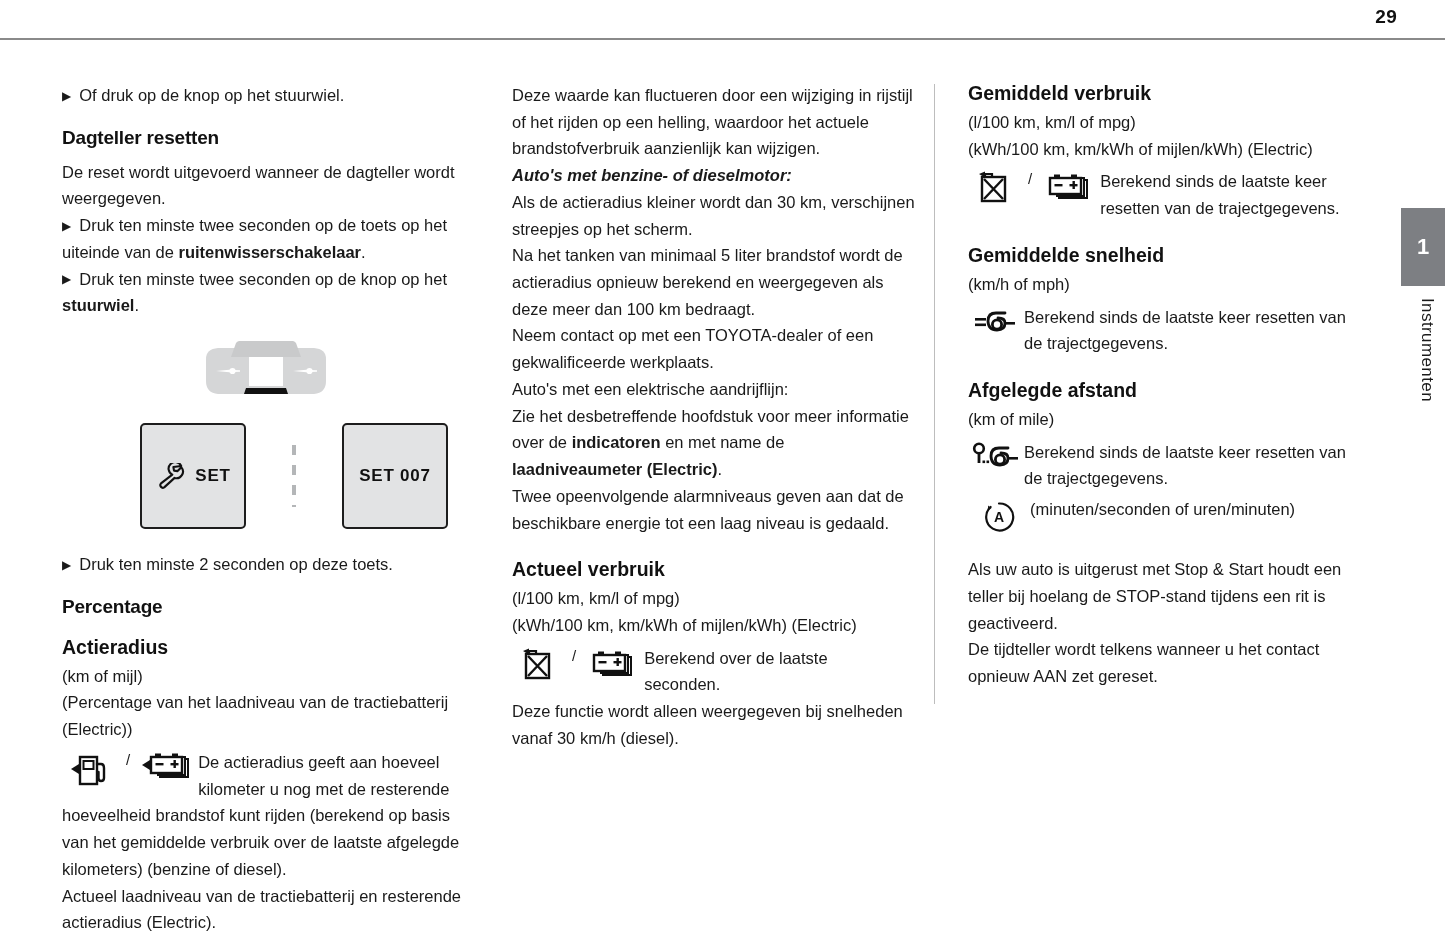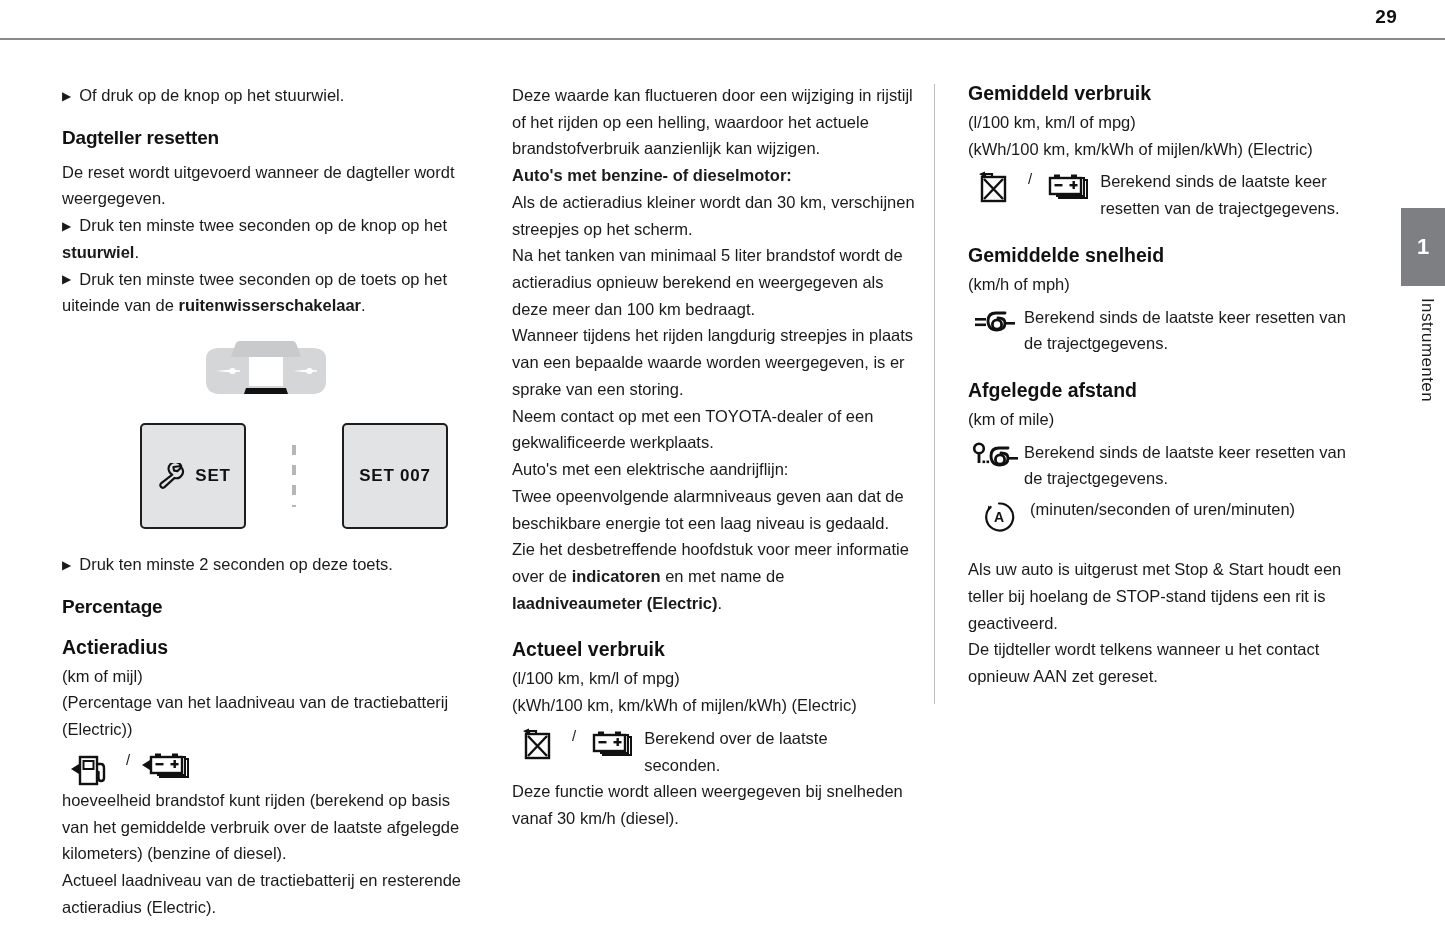--- a/index.html
+++ b/index.html
@@ -219,25 +219,25 @@
 
     <div class="bullet-line">
       <span class="tri">▶</span><span>Of druk op de knop op het stuurwiel.</span>
     </div>
 
     <h1 class="h1">Dagteller resetten</h1>
 
     <p>De reset wordt uitgevoerd wanneer de dagteller wordt weergegeven.</p>
 
     <div class="bullet-line">
+      <span class="tri">▶</span><span>Druk ten minste twee seconden op de toets op het uiteinde van de </span><b>ruitenwisserschakelaar</b><span>.</span>
+    </div>
+
+    <div class="bullet-line">
       <span class="tri">▶</span><span>Druk ten minste twee seconden op de knop op het </span><b>stuurwiel</b><span>.</span>
-    </div>
-
-    <div class="bullet-line">
-      <span class="tri">▶</span><span>Druk ten minste twee seconden op de toets op het uiteinde van de </span><b>ruitenwisserschakelaar</b><span>.</span>
     </div>
 
     <div class="figure">
 
       <div class="cluster">
         <svg width="128" height="62" viewBox="0 0 128 62">
           <path d="M4,18 Q4,8 16,7 L112,7 Q124,8 124,18 L124,40 Q124,52 112,53 L16,53 Q4,52 4,40 Z" fill="#d5d6d7"></path>
           <path d="M34,2 Q36,-1 42,0 L86,0 Q92,-1 94,2 L99,16 L29,16 Z" fill="#c9cacb"></path>
           <rect x="47" y="16" width="34" height="29" fill="#ffffff"></rect>
           <path d="M44,47 L84,47 L86,53 L42,53 Z" fill="#111111"></path>
@@ -298,37 +298,37 @@
           <path d="M44,8 L46,8 L46,26 L17,26" fill="none" stroke="#111111" stroke-width="2"></path>
           <path d="M41,6 L43,6 L43,24 L15,24" fill="none" stroke="#111111" stroke-width="2"></path>
           <rect x="9" y="6" width="31" height="16" fill="none" stroke="#111111" stroke-width="2.4"></rect>
           <rect x="13" y="2.5" width="6" height="4" fill="#111111"></rect>
           <rect x="30" y="2.5" width="6" height="4" fill="#111111"></rect>
           <rect x="13.5" y="12" width="8" height="2.4" fill="#111111"></rect>
           <rect x="28.5" y="12" width="8" height="2.4" fill="#111111"></rect>
           <rect x="31.5" y="9" width="2.4" height="8" fill="#111111"></rect>
         </svg>
       </div>
+      <span class="icon-text" style="max-width:286px;">De actieradius geeft aan hoeveel kilometer u nog met de resterende</span>
     </div>
 
     <p>hoeveelheid brandstof kunt rijden (berekend op basis van het gemiddelde verbruik over de laatste afgelegde kilometers) (benzine of diesel).</p>
     <p>Actueel laadniveau van de tractiebatterij en resterende actieradius (Electric).</p>
   </div>
 
   <div class="col col-2">
 
     <p>Deze waarde kan fluctueren door een wijziging in rijstijl of het rijden op een helling, waardoor het actuele brandstofverbruik aanzienlijk kan wijzigen.</p>
-    <p style="font-weight:bold;">Auto's met benzine- of dieselmotor:</p>
+    <p style="font-weight:bold;font-style:italic;">Auto's met benzine- of dieselmotor:</p>
     <p>Als de actieradius kleiner wordt dan 30 km, verschijnen streepjes op het scherm.</p>
     <p>Na het tanken van minimaal 5 liter brandstof wordt de actieradius opnieuw berekend en weergegeven als deze meer dan 100 km bedraagt.</p>
-    <p>Wanneer tijdens het rijden langdurig streepjes in plaats van een bepaalde waarde worden weergegeven, is er sprake van een storing.</p>
     <p>Neem contact op met een TOYOTA-dealer of een gekwalificeerde werkplaats.</p>
     <p style="font-weight:normal;">Auto's met een elektrische aandrijflijn:</p>
+    <p><span>Zie het desbetreffende hoofdstuk voor meer informatie over de </span><b>indicatoren</b><span> en met name de </span><b>laadniveaumeter (Electric)</b><span>.</span></p>
     <p>Twee opeenvolgende alarmniveaus geven aan dat de beschikbare energie tot een laag niveau is gedaald.</p>
-    <p><span>Zie het desbetreffende hoofdstuk voor meer informatie over de </span><b>indicatoren</b><span> en met name de </span><b>laadniveaumeter (Electric)</b><span>.</span></p>
 
     <h2 class="h2">Actueel verbruik</h2>
     <p>(l/100 km, km/l of mpg)</p>
     <p>(kWh/100 km, km/kWh of mijlen/kWh) (Electric)</p>
 
     <div class="icon-row">
       <div class="icon-cell" style="width:52px;padding-top:4px;">
         <svg width="34" height="34" viewBox="0 0 34 34">
           <rect x="5" y="7" width="23" height="24" fill="none" stroke="#111111" stroke-width="2.4"></rect>
           <path d="M8,7 L8,4 L15,4 L15,7" fill="none" stroke="#111111" stroke-width="2.2"></path>

